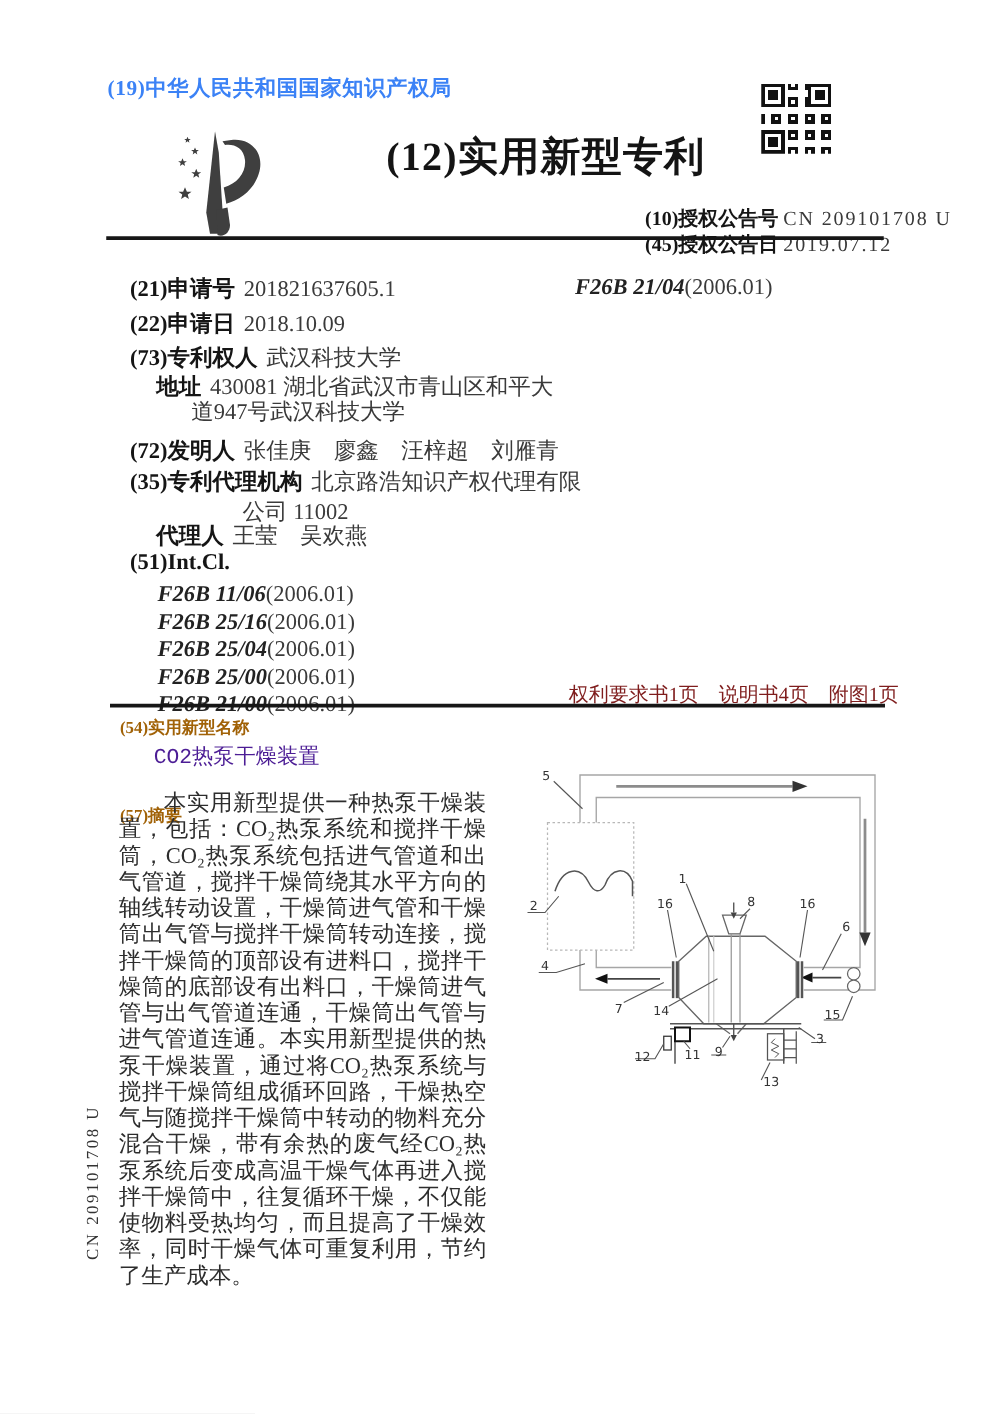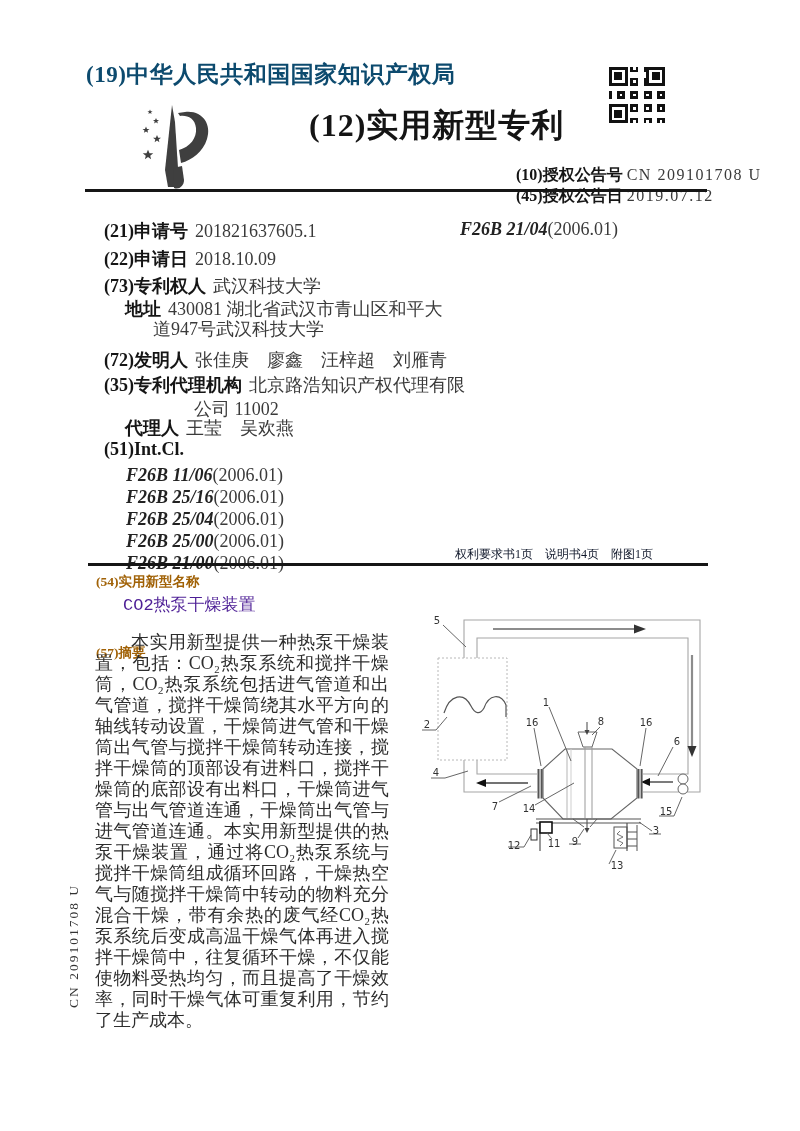--- a/index.html
+++ b/index.html
@@ -1,30 +1,30 @@
 <!DOCTYPE html>
 <html><head>
 <meta charset="utf-8">
 <style>
   html,body{margin:0;padding:0;background:#e8e8e8;}
   .page{
     position:relative;width:800px;height:1131px;background:#ffffff;
     font-family:"Liberation Serif","DejaVu Serif",serif;color:#222;overflow:hidden;
   }
   .abs{position:absolute;white-space:pre;}
-  .office{left:86px;top:59px;font-size:23px;font-weight:bold;letter-spacing:.5px;color:#0c4a6e;}
+  .office{left:86px;top:59px;font-size:17px;font-weight:bold;letter-spacing:.5px;color:#3b82f6;}
   .doc-type{left:309px;top:104px;font-size:32px;font-weight:bold;letter-spacing:1px;color:#141414;}
   .pub-line{font-size:16px;color:#333;}
   .pub-line .lbl{font-weight:bold;color:#151515;}
   .pub-line .val{letter-spacing:1.5px;margin-left:4px;color:#3a3a3a;}
   .rule{position:absolute;background:#161616;height:2.5px;}
   .row{font-size:18px;color:#3a3a3a;}
   .row .lbl{font-weight:bold;color:#151515;margin-right:7px;}
   .ipc-code{font-weight:bold;font-style:italic;color:#222;}
-  .pages{font-size:12px;color:#0f172a;}
+  .pages{font-size:16px;color:#7f1d1d;}
   .sec-label{font-size:13.5px;font-weight:bold;color:#a16207;}
   .sec-title{font-size:17px;color:#4c1d95;font-family:Liberation Mono, monospace;}
   .abstract{
     left:95px;top:632px;width:294px;font-size:18px;line-height:21px;
     text-align:justify;text-indent:2em;color:#2d2d2d;white-space:normal;
   }
   .side-code{
     left:66px;top:1008px;width:165px;font-size:13.5px;letter-spacing:2px;color:#333;
     transform:rotate(-90deg);transform-origin:left top;
   }

